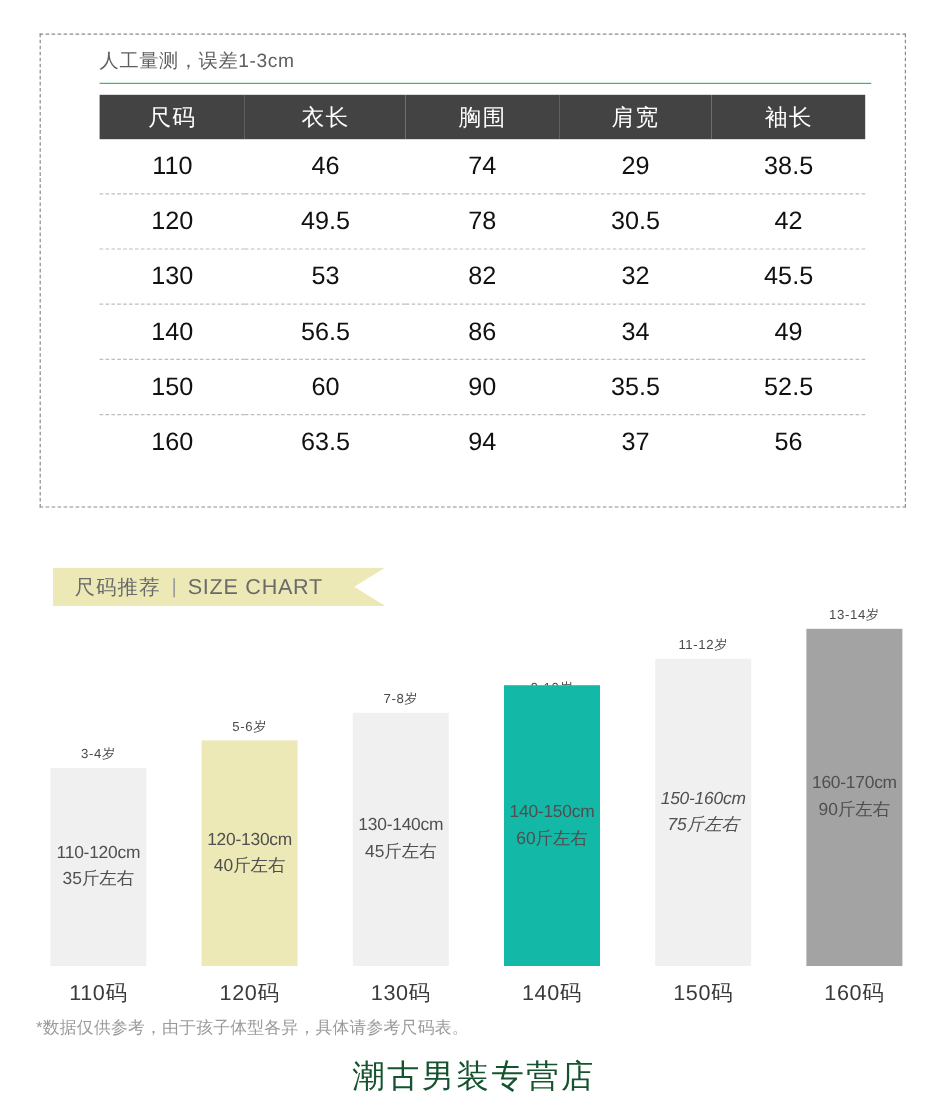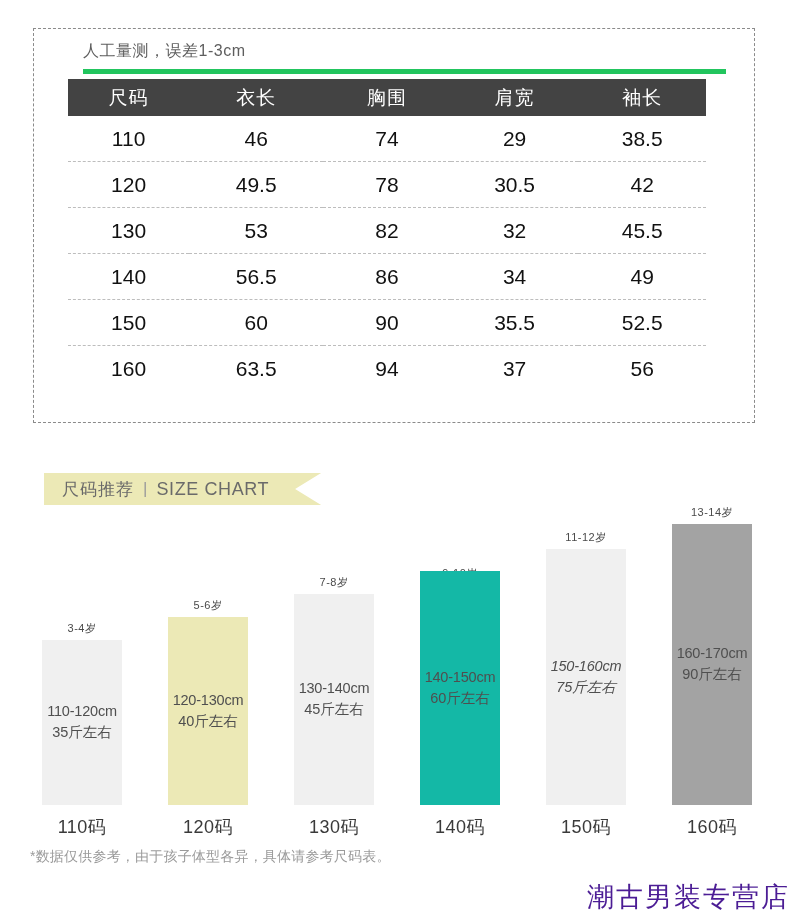--- a/index.html
+++ b/index.html
@@ -28,29 +28,29 @@
 
   .note-line {
     position: absolute;
     left: 49px;
     top: 12px;
     width: 643px;
     font-size: 16px;
     color: #5e5e5e;
     letter-spacing: .5px;
     padding-bottom: 7px;
-    border-bottom: 5px solid #22c55e;
+    border-bottom: 1px solid #22c55e;
     box-sizing: border-box;
     white-space: nowrap;
   }
 
   
   .size-table {
     position: absolute;
-    left: 34px;
+    left: 49px;
     top: 50px;
     width: 638px;
     border-collapse: collapse;
     table-layout: fixed;
   }
   .size-table th,
   .size-table td {
     text-align: center;
     font-weight: normal;
     padding: 0;
@@ -173,24 +173,24 @@
     font-size: 14px;
     color: #9a9a9a;
     letter-spacing: .2px;
     white-space: nowrap;
   }
   .shopname {
     position: absolute;
     left: 0;
     top: 879px;
     width: 790px;
-    text-align: right;
+    text-align: center;
     font-family: "Liberation Serif", "DejaVu Serif", serif;
     font-size: 27px;
-    color: #4c1d95;
+    color: #14532d;
     letter-spacing: 2px;
   }
 </style>
 </head>
 <body>
 
 <div class="spec-box">
   <div class="note-line">人工量测，误差1-3cm</div>
 
   <table class="size-table">

